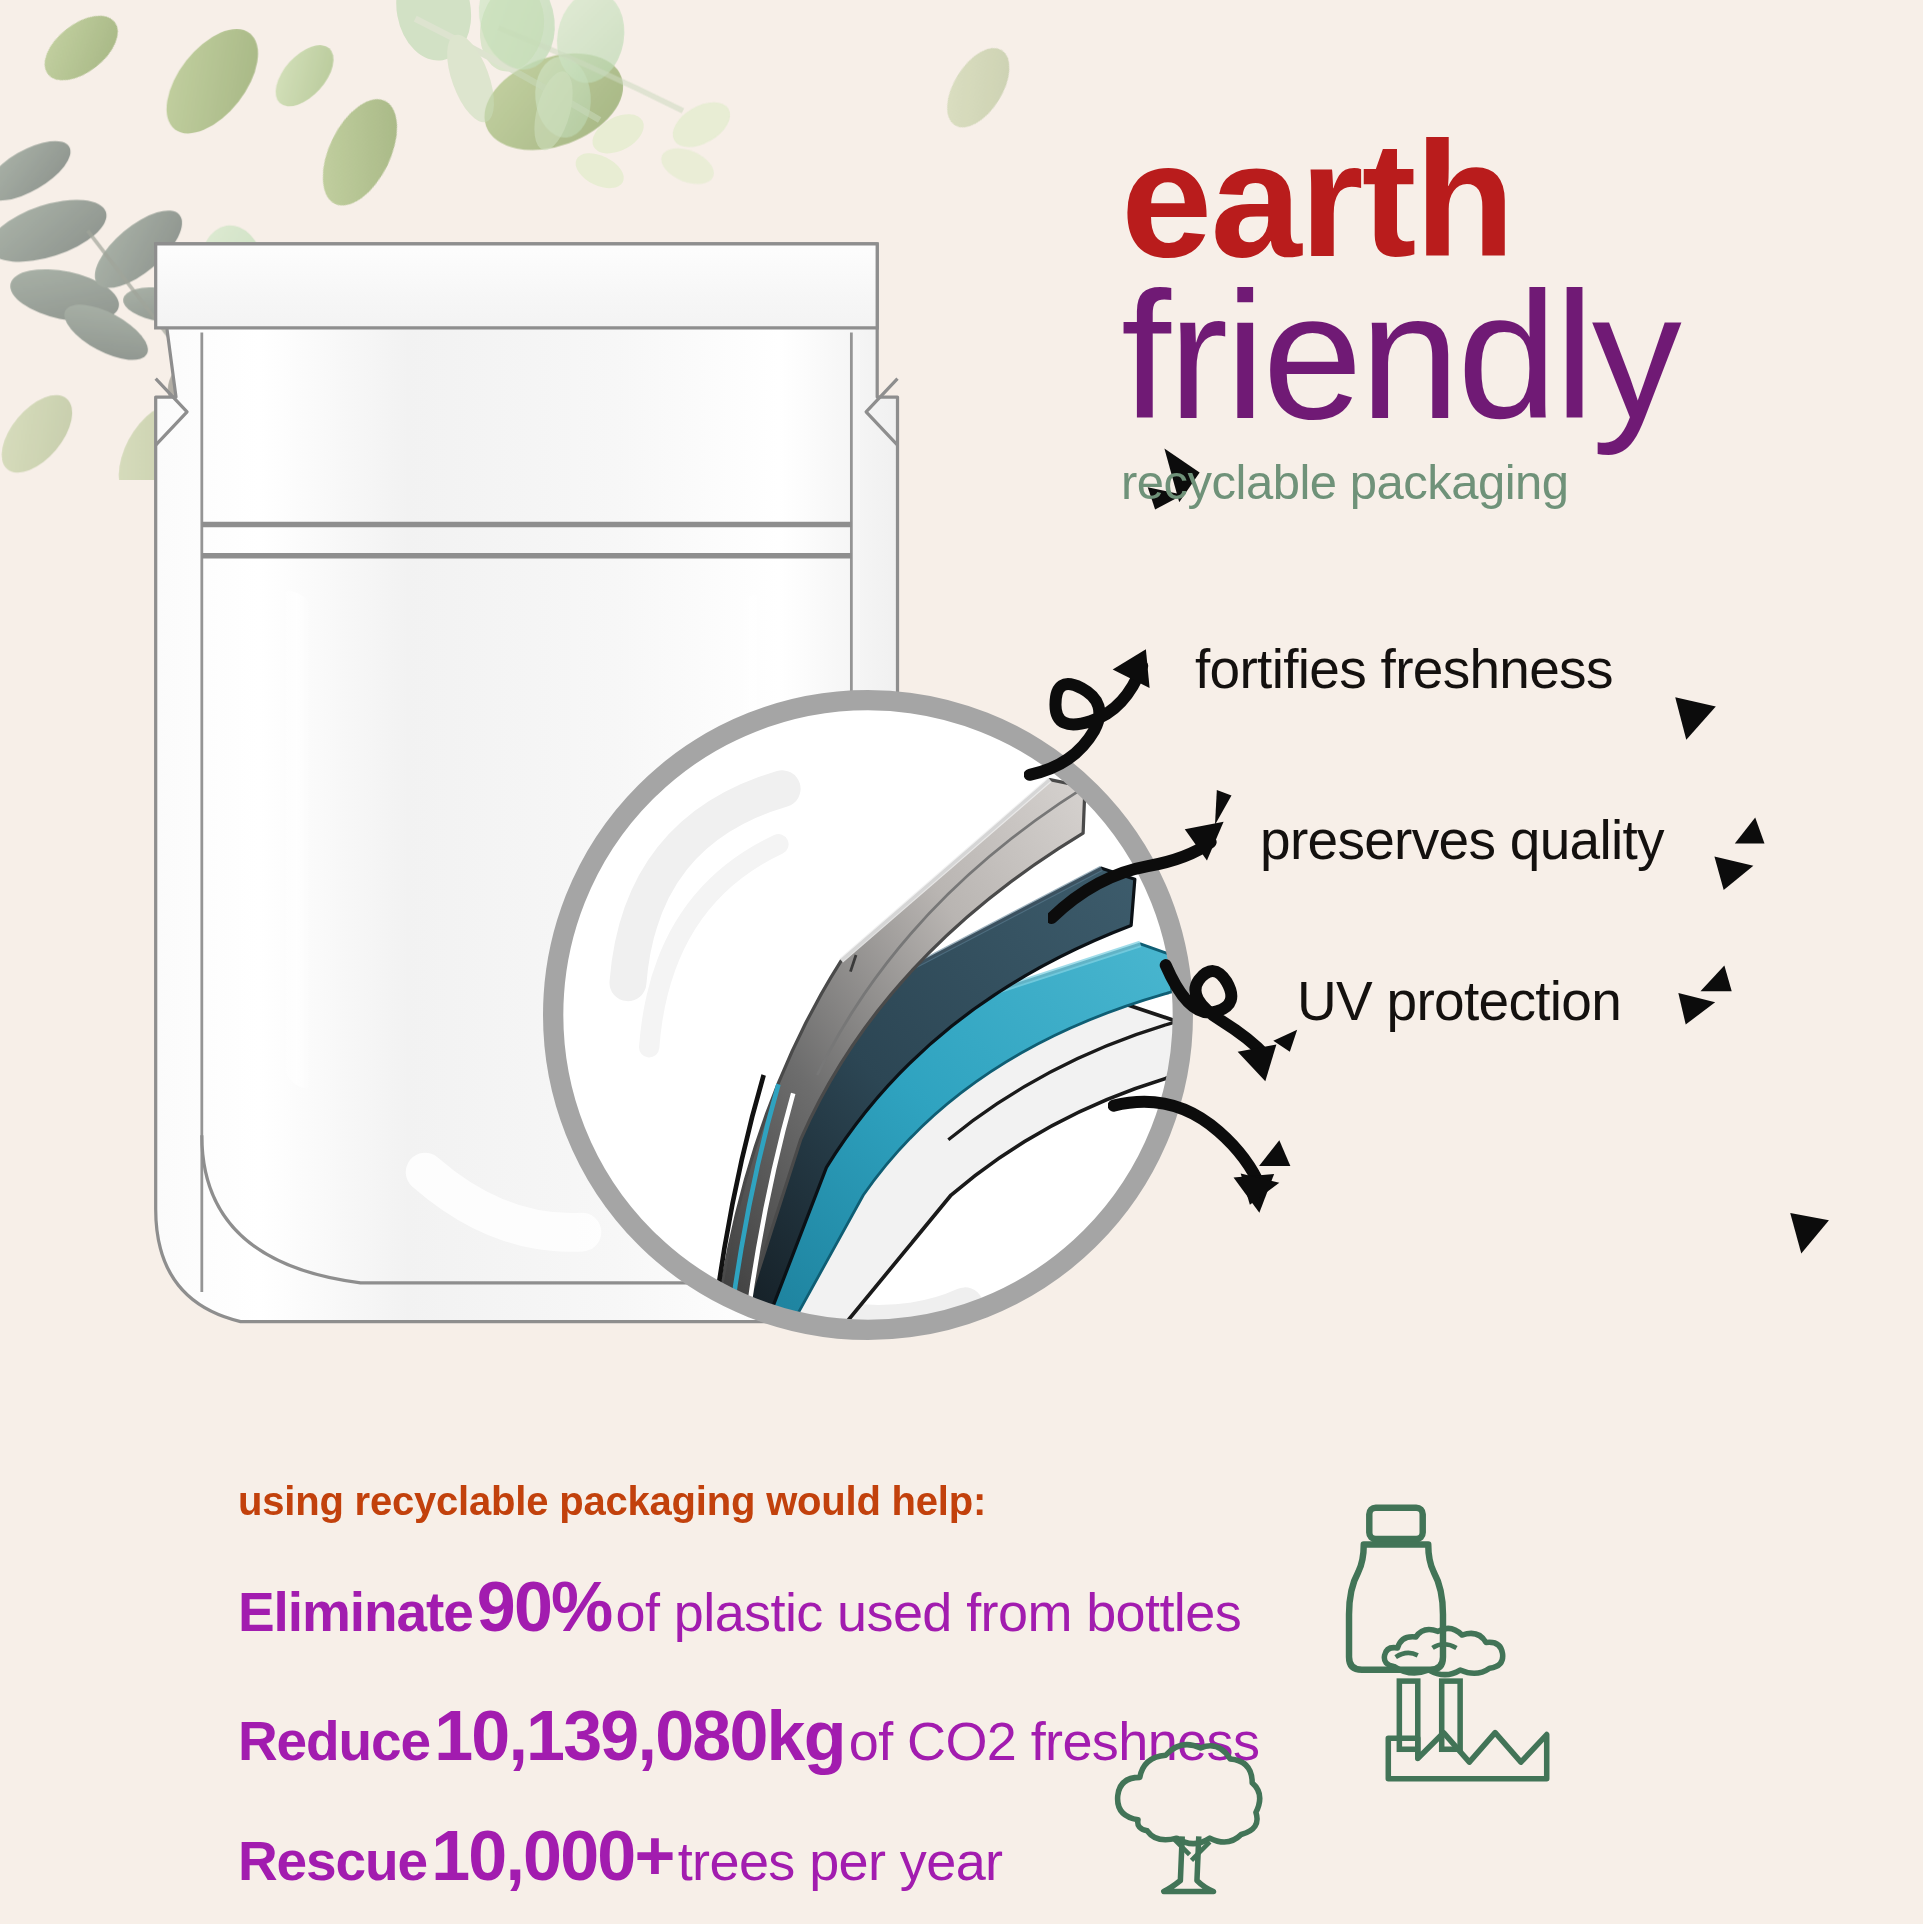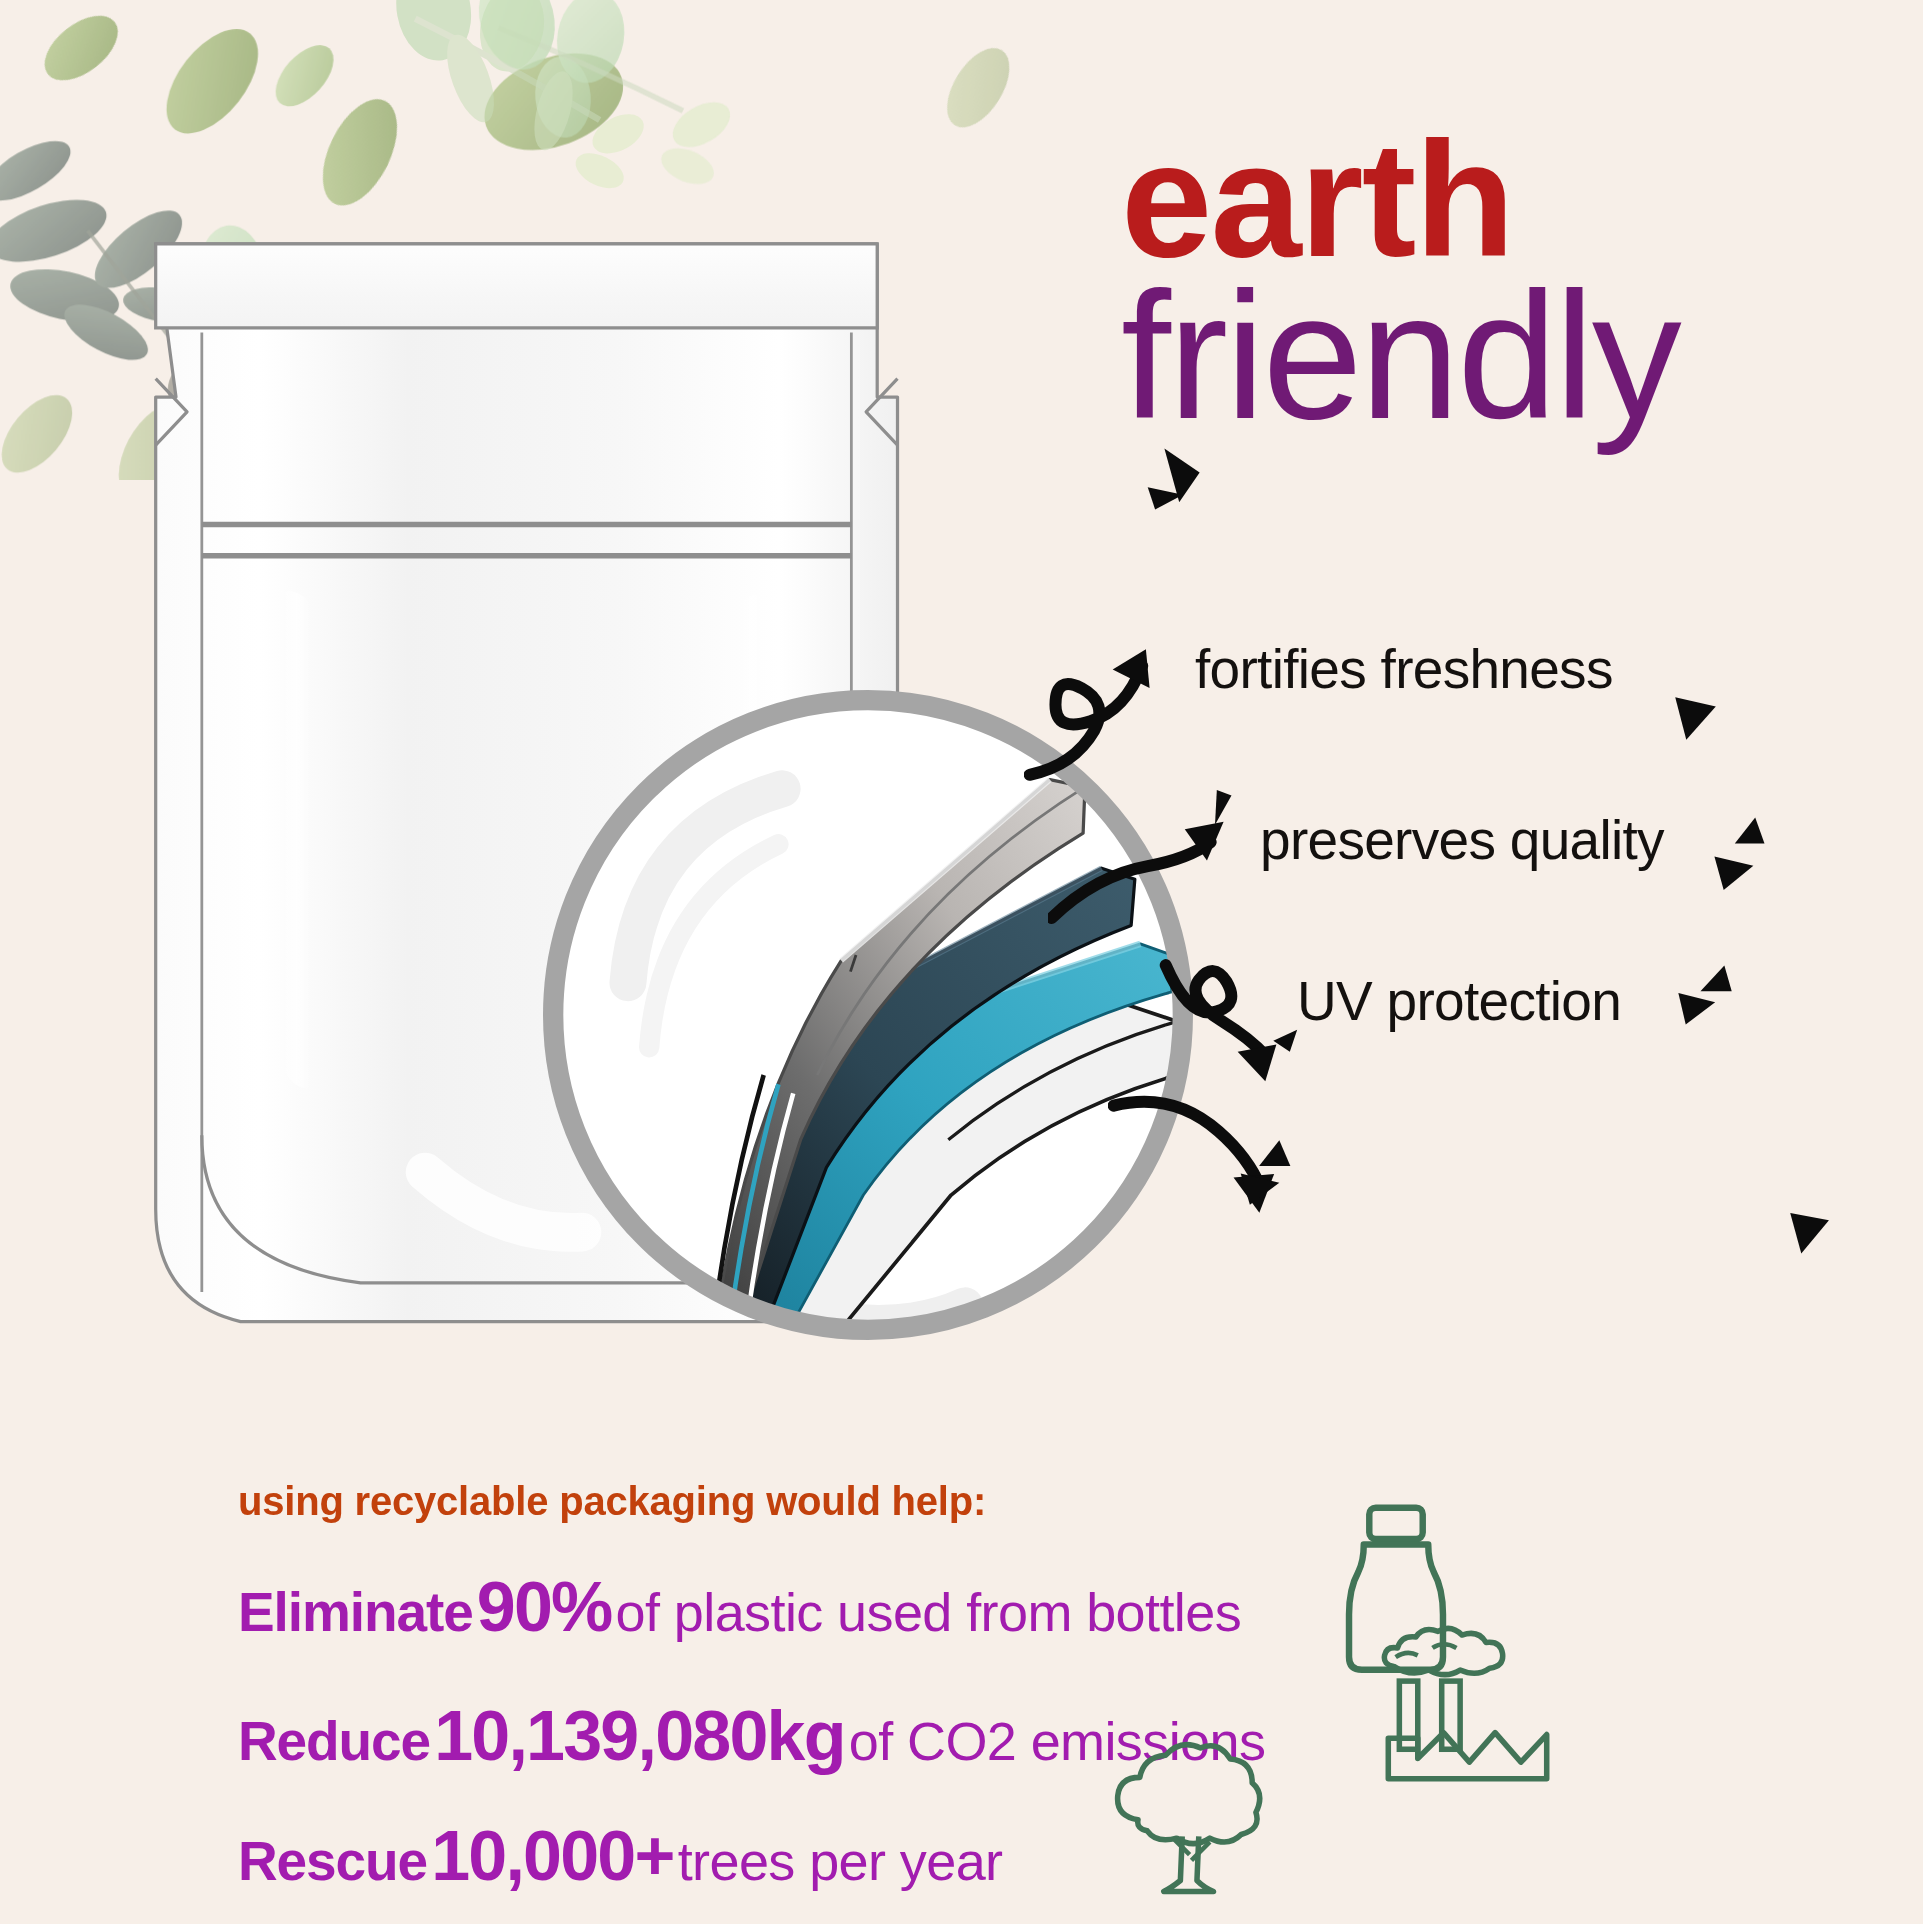--- a/index.html
+++ b/index.html
@@ -284,34 +284,35 @@
     <path d="M46 8 L24 36 L58 36 Z" fill="#0c0c0c"></path>
     <path d="M4 44 L46 54 L14 78 Z" fill="#0c0c0c"></path>
   </svg>
   <svg class="abs" style="left:1781px;top:1200px;" width="83" height="83" viewBox="0 0 90 90">
     <path d="M10 14 L52 22 L22 58 Z" fill="#0c0c0c"></path>
   </svg>
 
   <div class="abs" id="headline-block">
     <div id="title-earth">earth</div>
     <div id="title-friendly">friendly</div>
+    <div id="subtitle">recyclable packaging</div>
   </div>
 
   <div class="abs" id="stats-intro">using recyclable packaging would help:</div>
 
   <div class="abs stat-line" id="stat-0">
     <span class="stat-verb">Eliminate</span>
     <span class="stat-number">90%</span>
     <span class="stat-tail">of plastic used from bottles</span>
   </div>
 
   <div class="abs stat-line" id="stat-1">
     <span class="stat-verb">Reduce</span>
     <span class="stat-number">10,139,080kg</span>
-    <span class="stat-tail">of CO2 emissions</span>
+    <span class="stat-tail">of CO2 freshness</span>
   </div>
 
   <div class="abs stat-line" id="stat-2">
     <span class="stat-verb">Rescue</span>
     <span class="stat-number">10,000+</span>
     <span class="stat-tail">trees per year</span>
   </div>
 
   <svg class="abs" style="left:1336px;top:1504px;" width="120" height="175" viewBox="0 0 130 190">
     <rect x="36" y="4" width="58" height="34" rx="7" fill="none" stroke="#427457" stroke-width="7"></rect>

